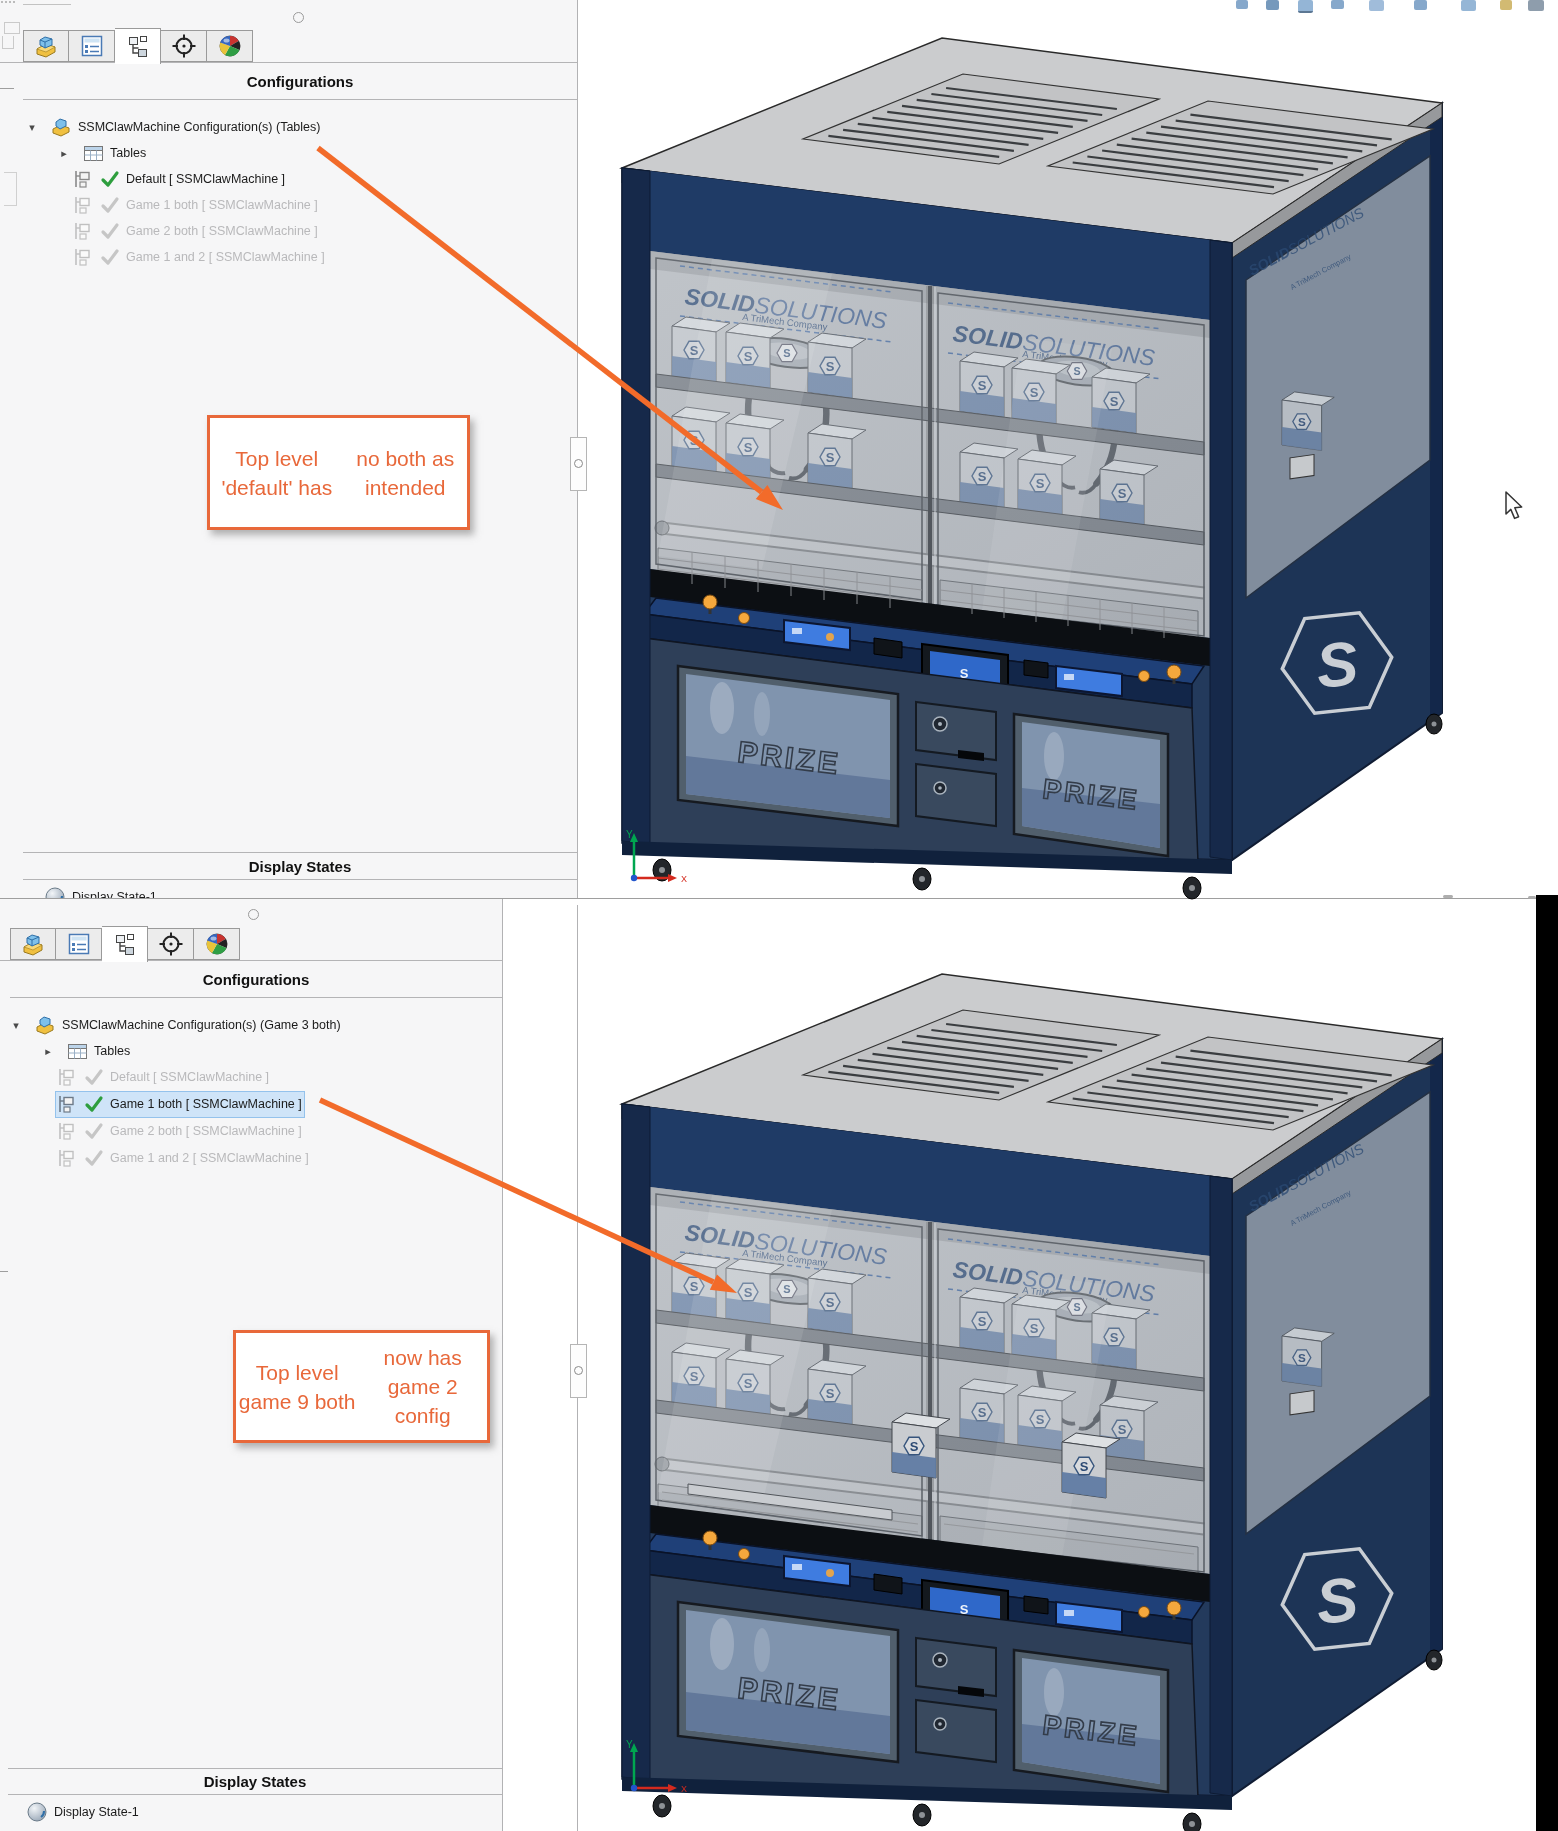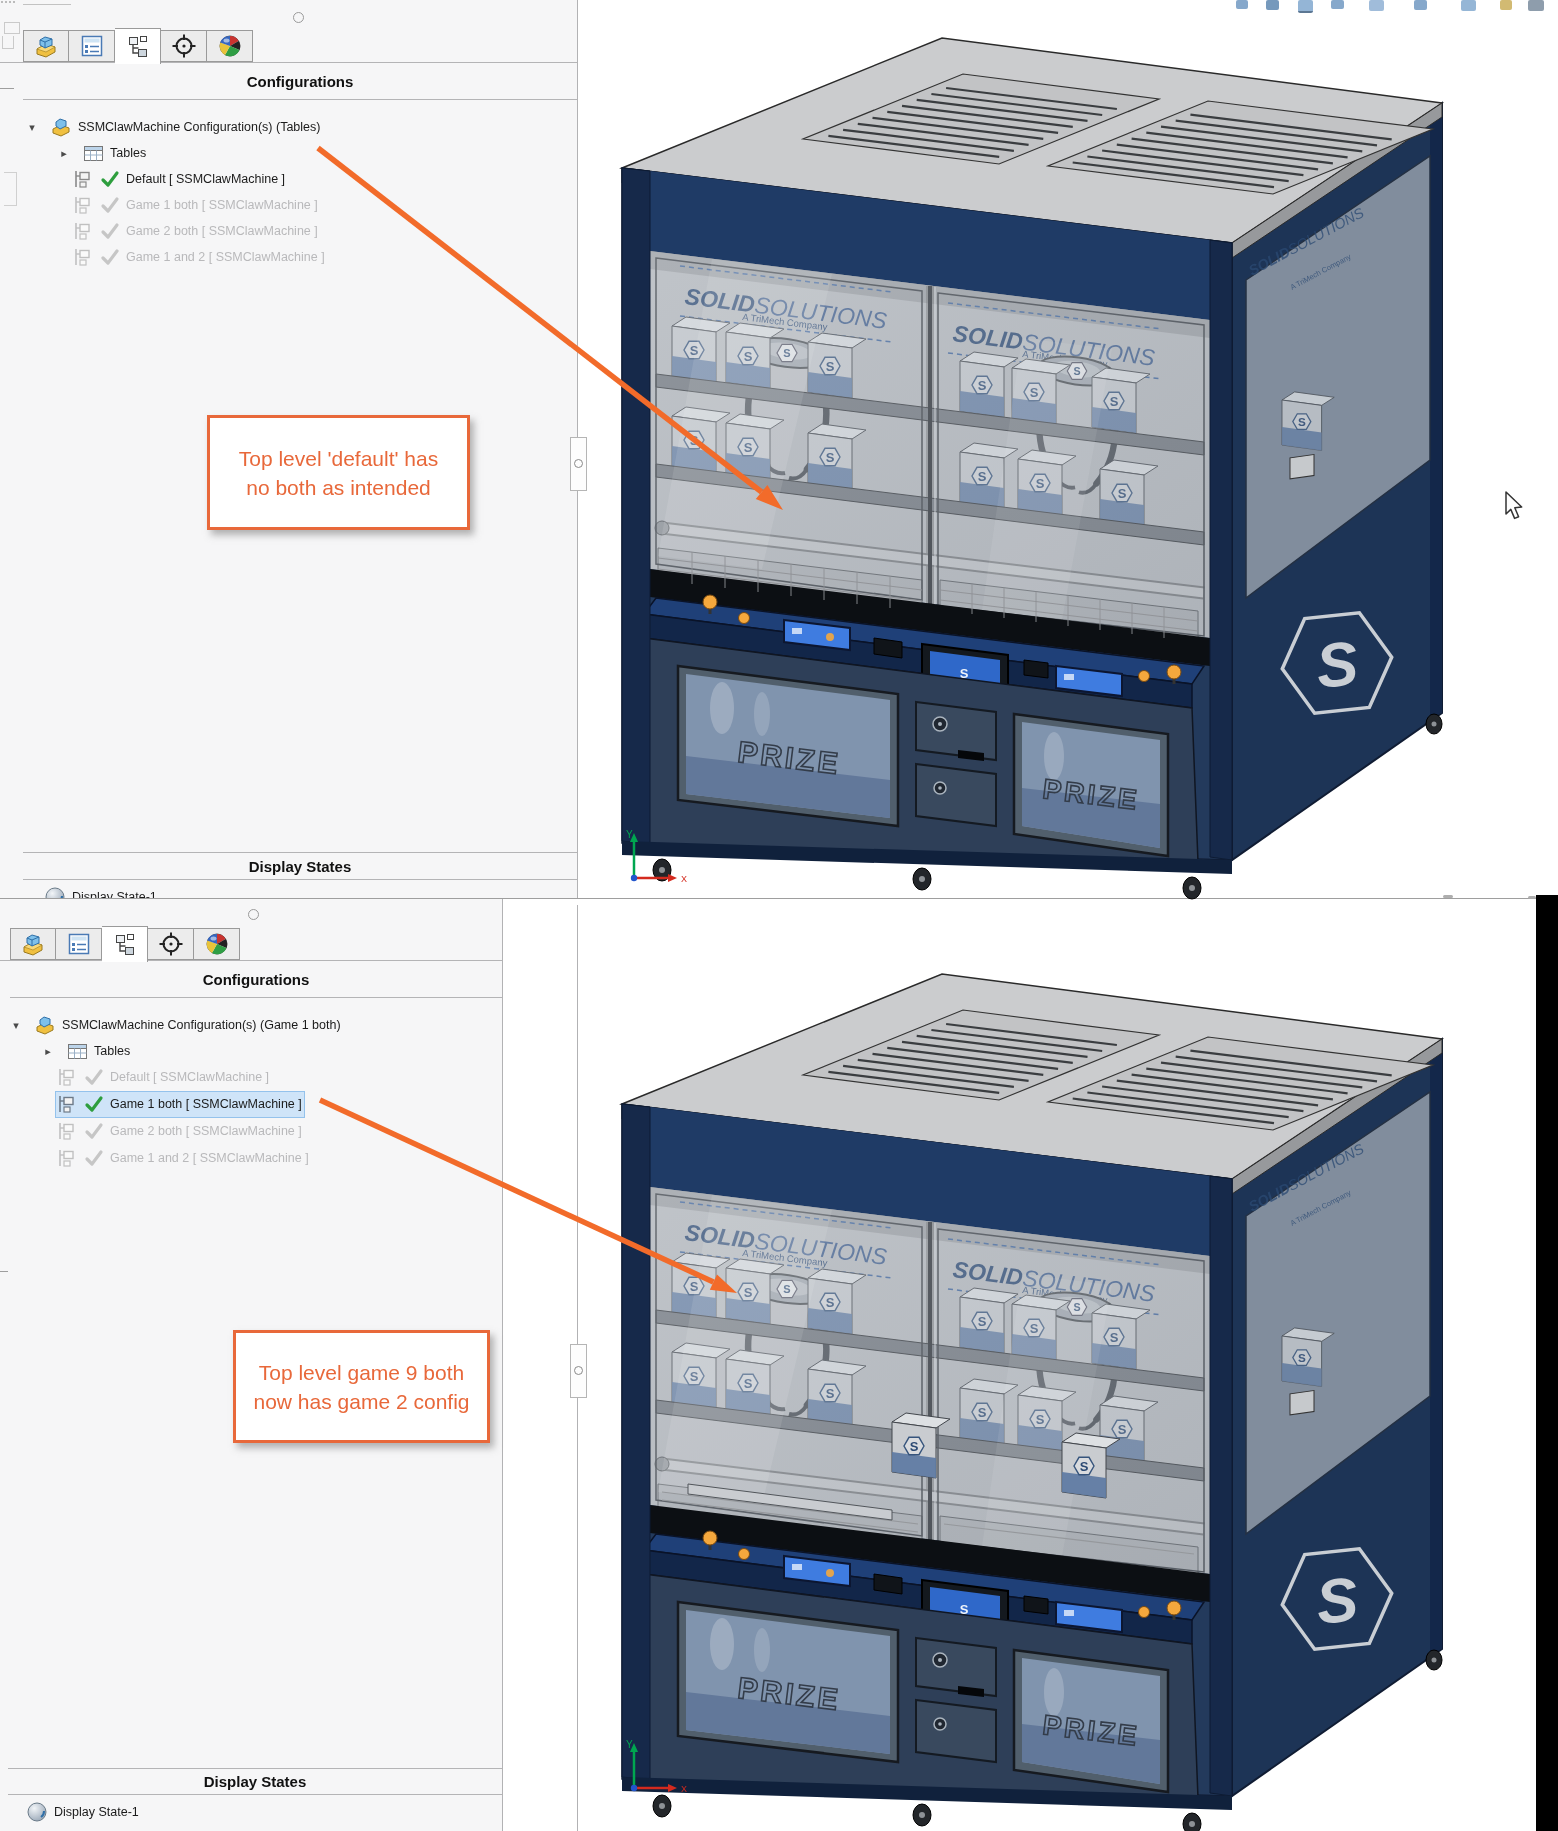--- a/index.html
+++ b/index.html
@@ -29,21 +29,21 @@
   }
   .row.gray{color:#b9b9bb;}
   .row .tw{width:16px;display:inline-block;text-align:center;color:#4a4a4a;font-size:11px;}
   .row .ic{display:inline-flex;margin-right:6px;}
   .hirow{
     position:absolute;background:#cfe4f8;border:1px solid #94c2ec;box-sizing:border-box;
   }
   .callout{
     position:absolute;background:#ffffff;border:3px solid #e8683a;
     box-shadow:4px 5px 7px rgba(110,110,110,.5);
-    display:flex;flex-direction:column;align-items:center;justify-content:center;
+    display:flex;flex-direction:row;align-items:center;justify-content:center;
     font-size:21px;line-height:29px;color:#e8683a;text-align:center;z-index:6;
   }
   .frag{position:absolute;border-radius:2px;opacity:.95;}
   svg text{font-family:"Liberation Sans", sans-serif;}
   #gfx{position:absolute;left:0;top:0;z-index:5;pointer-events:none;}
   .blackbar{position:absolute;background:#000;}
 </style>
 </head>
 <body>
 
@@ -279,21 +279,21 @@
   <div class="hirow" style="left:55px;top:192px;width:250px;height:27px;"></div>
 
   <div class="row" style="left:8px;top:113px;">
     <span class="tw">▾</span>
     <span class="ic" style="margin-left:10px;">
       <svg width="22" height="22">
           <path d="M3,13 L11,9 L19,12 L19,16 L11,20 L3,17 Z" fill="#f0c040" stroke="#9a7a20"></path>
           <path d="M10,3 L16,5 L16,10 L10,13 L6,10 L6,6 Z" fill="#7ec0ea" stroke="#2f6fa8"></path>
         </svg>
     </span>
-    <span>SSMClawMachine Configuration(s) (Game 1 both)</span>
+    <span>SSMClawMachine Configuration(s) (Game 3 both)</span>
   </div>
   <div class="row" style="left:40px;top:139px;">
     <span class="tw">▸</span>
     <span class="ic" style="margin-left:10px;">
       <svg width="22" height="22">
           <rect x="2.5" y="4.5" width="18" height="14" fill="#fff" stroke="#777"></rect>
           <rect x="2.5" y="4.5" width="18" height="4" fill="#bcd4ea" stroke="#777"></rect>
           <path d="M8.5,8.5 V18.5 M14.5,8.5 V18.5 M2.5,13 H20.5" stroke="#9ab0c6"></path>
         </svg>
     </span>

